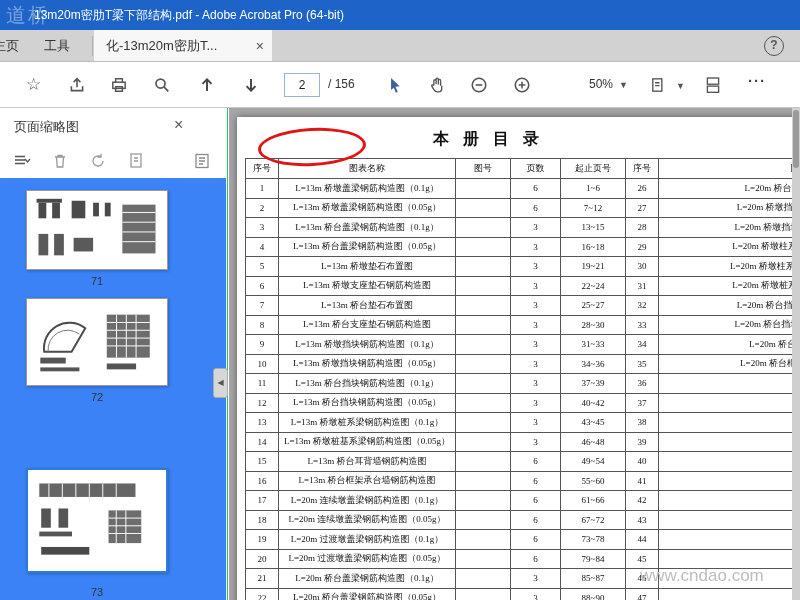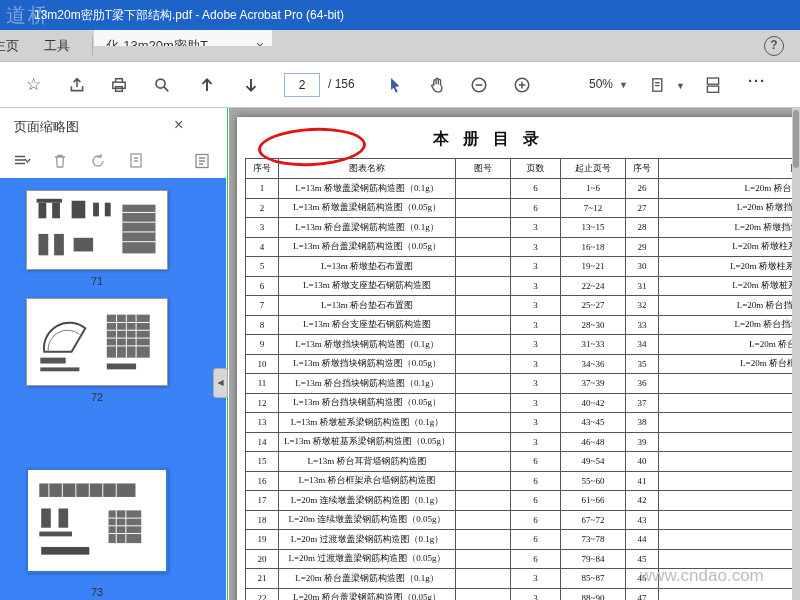--- a/index.html
+++ b/index.html
@@ -12,21 +12,21 @@
     color:#fff; font-size:12px; line-height:30px; padding-left:34px; white-space:nowrap; }
   .wm-topleft { position:absolute; left:6px; top:2px; font-size:20px; color:rgba(255,255,255,.40);
     letter-spacing:2px; z-index:5; pointer-events:none; }
 
   
   .tabbar { position:absolute; left:0; top:30px; right:0; height:32px; background:#d2d2d2;
     border-bottom:1px solid #bdbdbd; overflow:hidden; font-size:13px; color:#333; }
   .tab-home { position:absolute; left:-13px; top:0; line-height:32px; padding:0 6px; }
   .tab-tools { position:absolute; left:30px; top:0; line-height:32px; padding:0 14px; }
   .tab-sep { position:absolute; left:92px; top:6px; width:1px; height:20px; background:#b0b0b0; }
-  .tab-doc { position:absolute; left:94px; top:0; width:178px; height:16px; background:#f7f7f7;
+  .tab-doc { position:absolute; left:94px; top:0; width:178px; height:32px; background:#f7f7f7;
     line-height:32px; padding:0 26px 0 12px; white-space:nowrap; overflow:hidden; }
   .tab-doc .tab-close { position:absolute; right:8px; top:0; line-height:32px; color:#555; font-size:14px; }
   .help-btn { position:absolute; right:16px; top:6px; width:20px; height:20px; border:1.5px solid #555;
     border-radius:50%; text-align:center; line-height:17px; font-size:12px; color:#555; font-weight:bold; }
 
   
   .toolbar { position:absolute; left:0; top:62px; right:0; height:46px; background:#fff;
     border-bottom:1px solid #c9c9c9; }
   .ticon { position:absolute; top:14px; width:18px; height:18px; }
   .ticon svg { width:18px; height:18px; display:block; }

